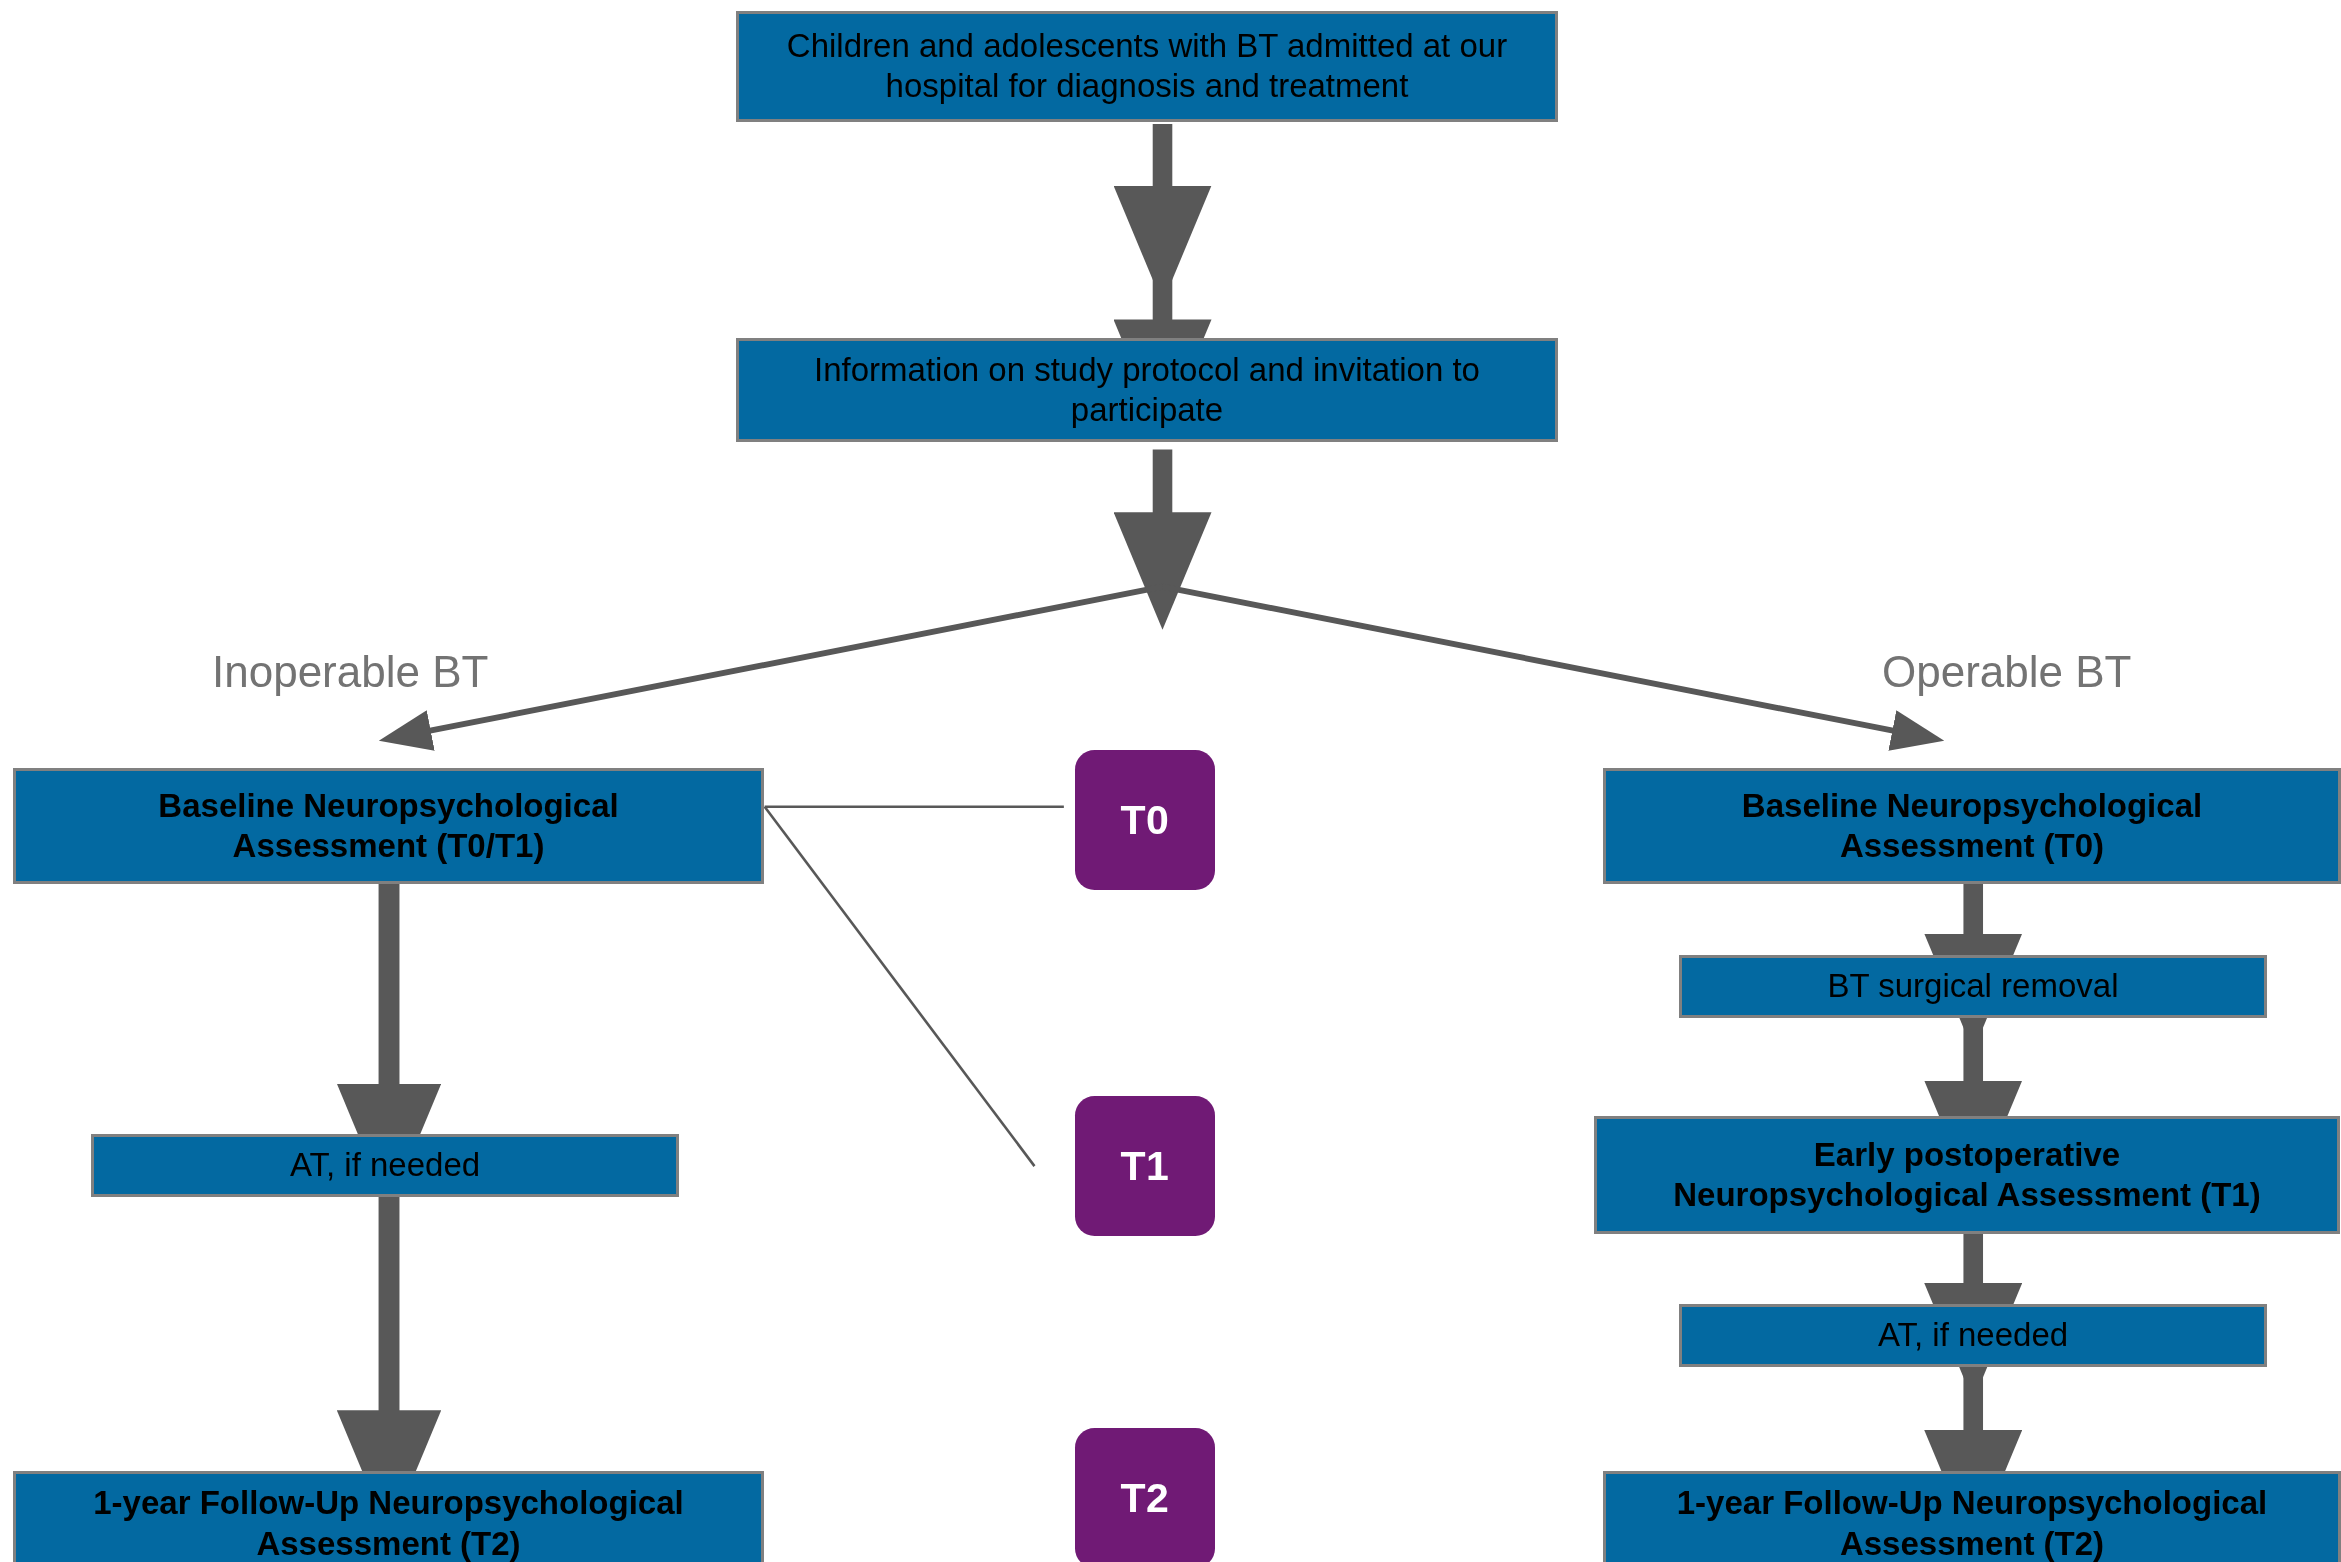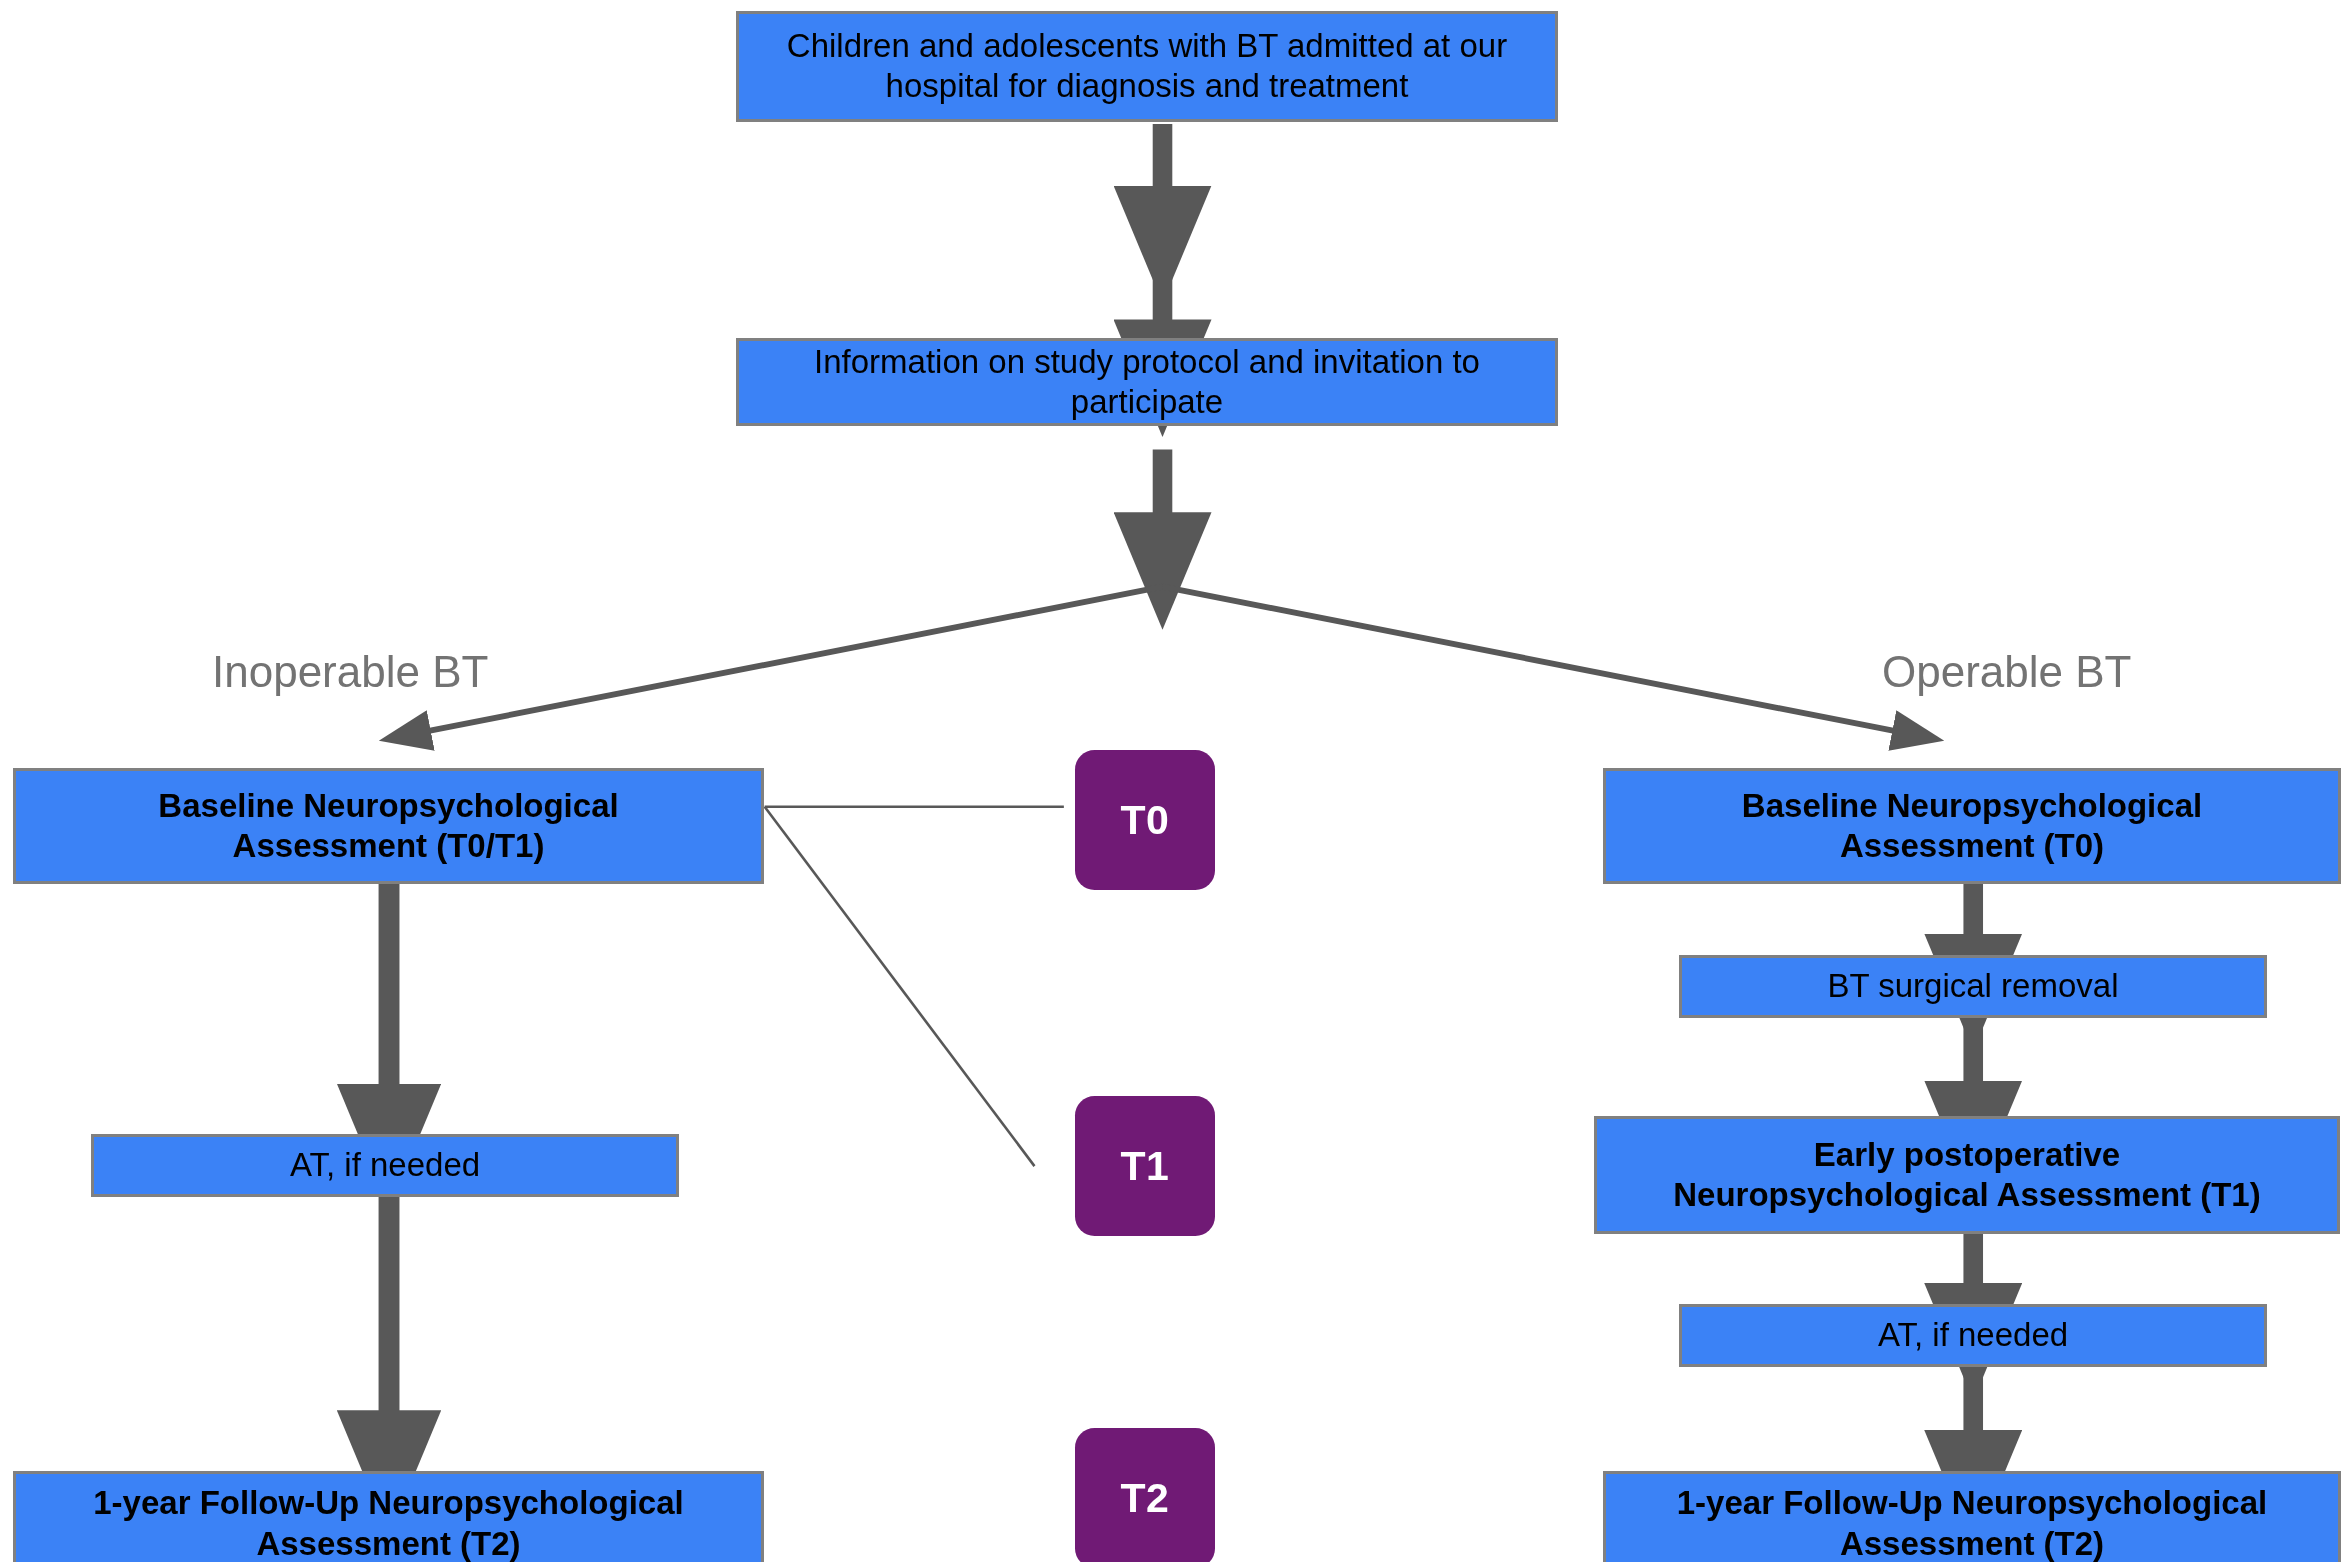--- a/index.html
+++ b/index.html
@@ -21,21 +21,21 @@
     position: absolute;
     left: 0;
     top: 0;
     width: 2342px;
     height: 1562px;
     pointer-events: none;
   }
   .node {
     position: absolute;
     box-sizing: border-box;
-    background: #3b82f6;
+    background: #0369a1;
     border: 3.3px solid #808080;
     display: flex;
     align-items: center;
     justify-content: center;
     text-align: center;
     color: #000000;
     line-height: 1.22;
     padding: 3.9px 11.8px;
   }
   .node .txt {
@@ -123,21 +123,21 @@
       <line x1="3020" y1="2095" x2="3020" y2="2195" stroke="#585858" stroke-width="30" marker-end="url(#fatHead)"></line>
     </g>
   </svg>
 
   <div class="node n-regular" style="left:736px; top:10.5px; width:822px; height:111px;">
     <span class="txt">Children and adolescents with BT admitted at our
 hospital for diagnosis and treatment</span>
   </div>
 
 
-  <div class="node n-regular" style="left:736px; top:338px; width:822px; height:88px;">
+  <div class="node n-regular" style="left:736px; top:338px; width:822px; height:104px;">
     <span class="txt">Information on study protocol and invitation to
 participate</span>
   </div>
 
 
   <div class="branch-label" style="left:212px; top:647px;">Inoperable BT</div>
   <div class="branch-label" style="left:1882px; top:647px;">Operable BT</div>
 
   <div class="node n-bold" style="left:13px; top:756px; width:751px; height:116px;">
     <span class="txt">Baseline Neuropsychological

